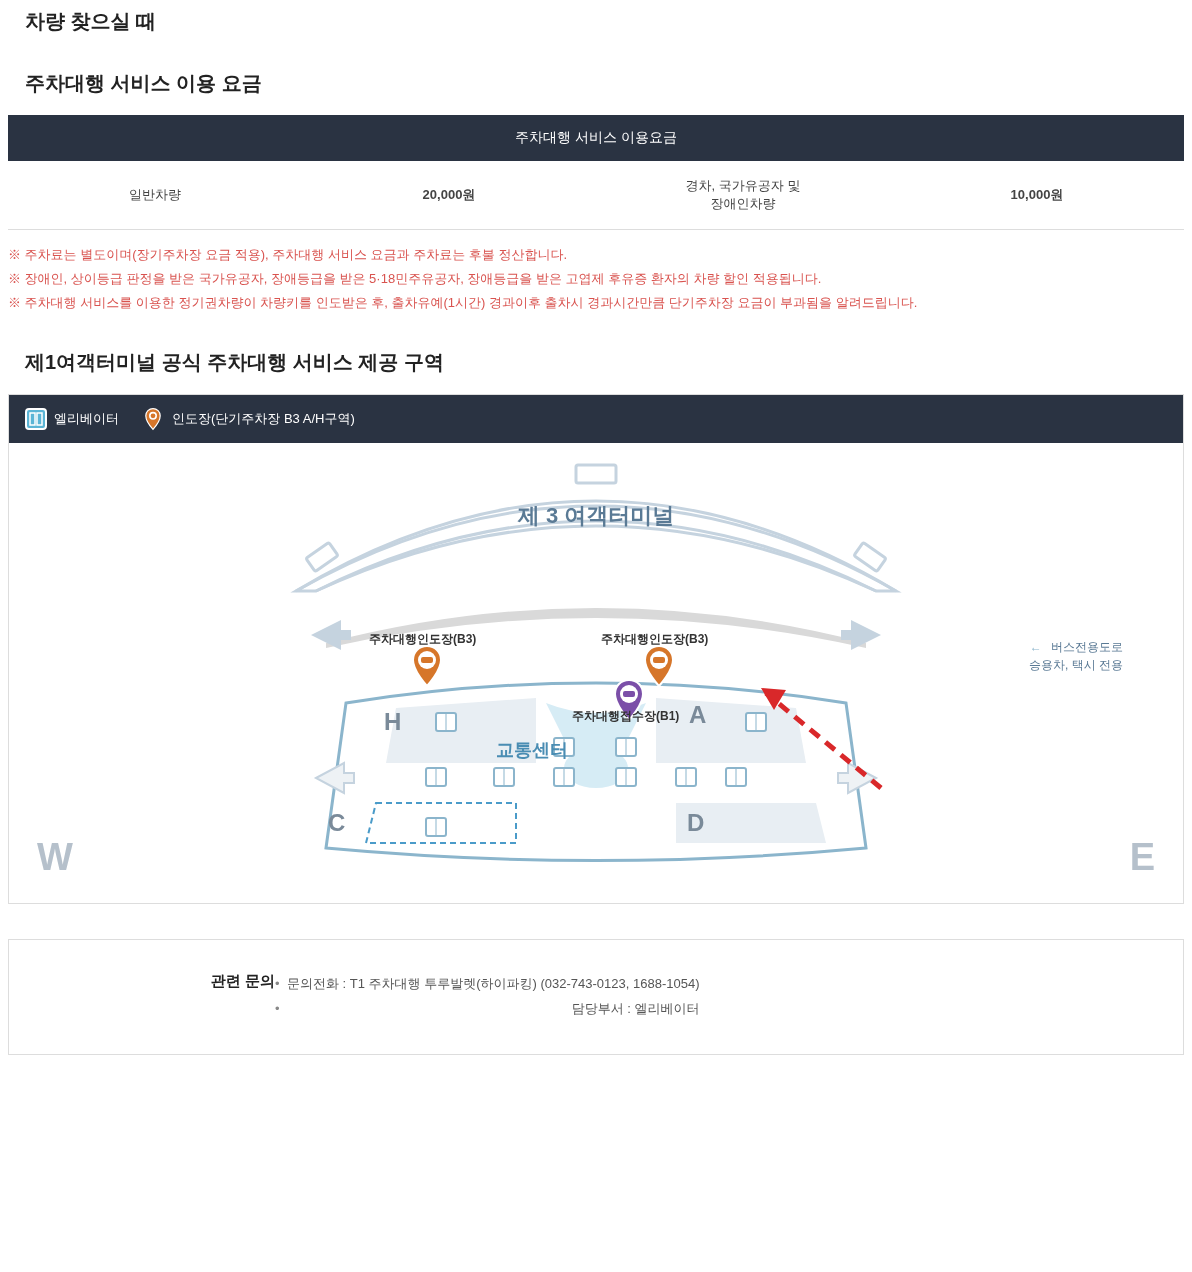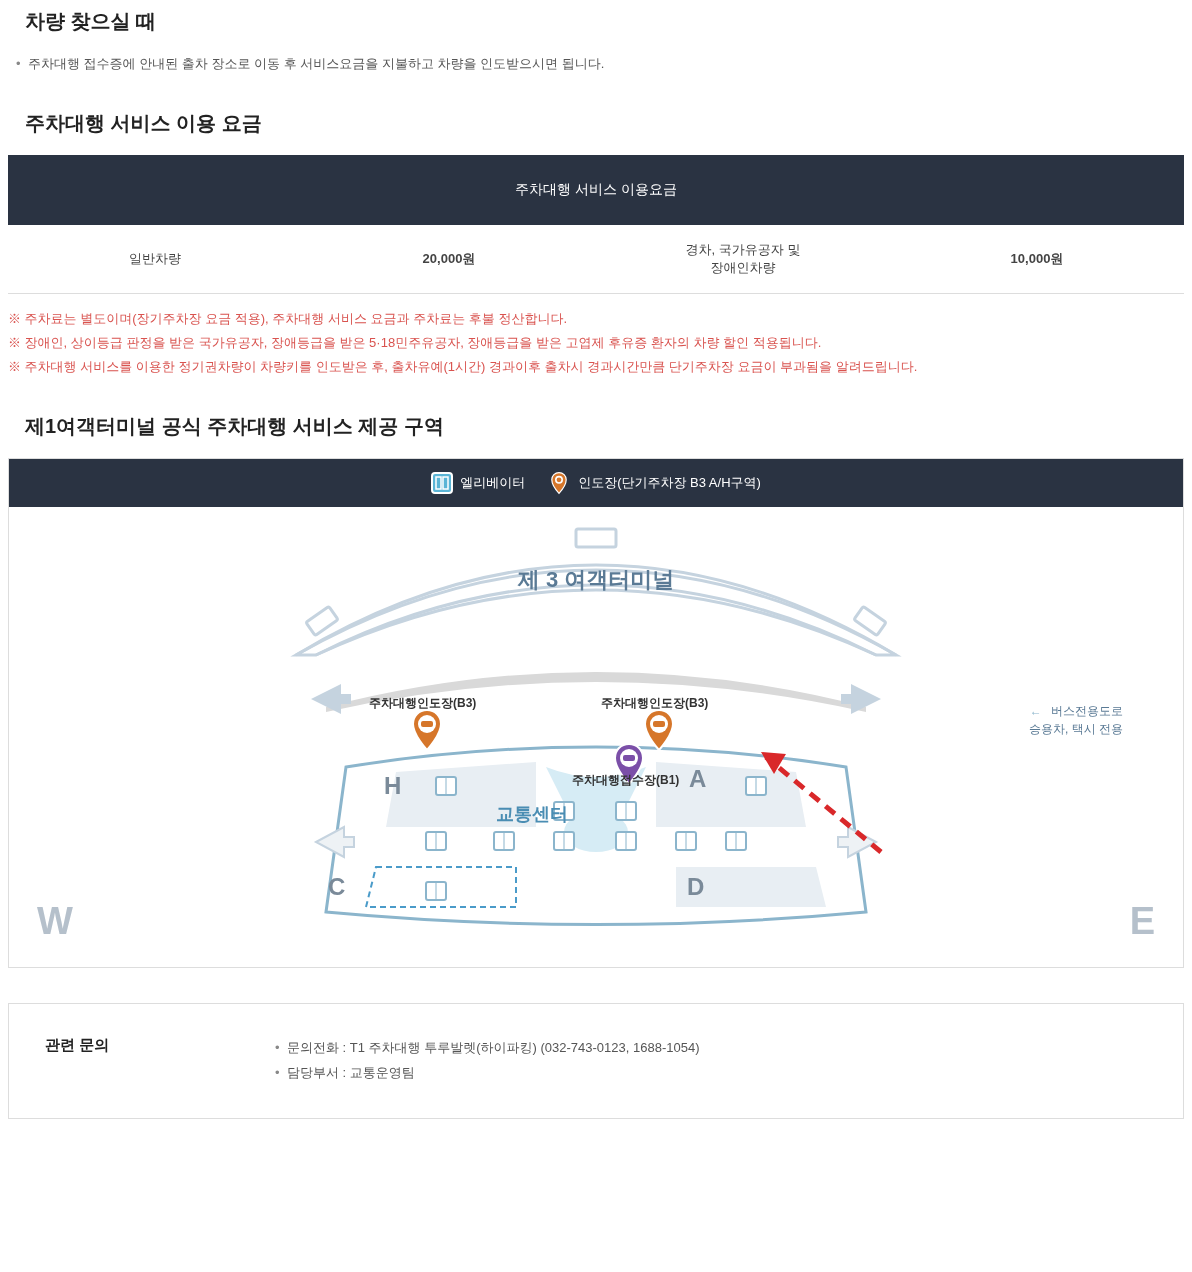--- a/index.html
+++ b/index.html
@@ -34,21 +34,21 @@
     }
     .fee-table {
       width: 100%;
       border-collapse: collapse;
       margin-top: 8px;
     }
     .fee-table-header {
       background: #2a3342;
       color: #fff;
       text-align: center;
-      padding: 26px;
+      padding: 14px;
       font-size: 14px;
       font-weight: normal;
     }
     .fee-table td {
       border-bottom: 1px solid #ddd;
       padding: 16px 12px;
       text-align: center;
       font-size: 13px;
       color: #444;
       width: 25%;
@@ -65,21 +65,20 @@
       background: #fff;
     }
     .map-legend {
       background: #2a3342;
       padding: 12px 16px;
       display: flex;
       align-items: center;
       gap: 22px;
       color: #fff;
       font-size: 13px;
-      justify-content: center;
     }
     .legend-item { display: flex; align-items: center; gap: 7px; }
     .legend-icon {
       width: 22px;
       height: 22px;
       border-radius: 4px;
       display: flex;
       align-items: center;
       justify-content: center;
       font-size: 12px;
@@ -145,20 +144,21 @@
     .pin-marker {
       position: absolute;
       width: 36px;
       height: 44px;
     }
     .contact-box {
       border: 1px solid #ddd;
       padding: 32px 36px;
       display: flex;
       align-items: flex-start;
+      text-align: right;
     }
     .contact-title {
       font-size: 15px;
       font-weight: bold;
       color: #222;
       min-width: 230px;
     }
     .contact-list { list-style: none; }
     .contact-list li {
       position: relative;
@@ -172,23 +172,20 @@
       position: absolute;
       left: 0;
       color: #888;
     }
   </style>
 </head>
 <body>
 
 <div class="section">
   <h2 class="section-title">차량 찾으실 때</h2>
-  <ul class="bullet-list">
-    <li>주차대행 접수증에 안내된 출차 장소로 이동 후 서비스요금을 지불하고 차량을 인도받으시면 됩니다.</li>
-  </ul>
 </div>
 
 <div class="section">
   <h2 class="section-title">주차대행 서비스 이용 요금</h2>
   <table class="fee-table">
     <thead>
       <tr>
         <th colspan="4" class="fee-table-header">주차대행 서비스 이용요금</th>
       </tr>
     </thead>
@@ -346,15 +343,15 @@
       <div class="map-side-label" style="left:28px; bottom:24px;">W</div>
       <div class="map-side-label" style="right:28px; bottom:24px;">E</div>
     </div>
   </div>
 </div>
 
 <div class="contact-box">
   <div class="contact-title">관련 문의</div>
   <ul class="contact-list">
     <li>문의전화 : T1 주차대행 투루발렛(하이파킹) (032-743-0123, 1688-1054)</li>
-    <li>담당부서 : 교통운영팀</li>
+    <li>담당부서 : 엘리베이터</li>
   </ul>
 </div>
 
 </body></html>

